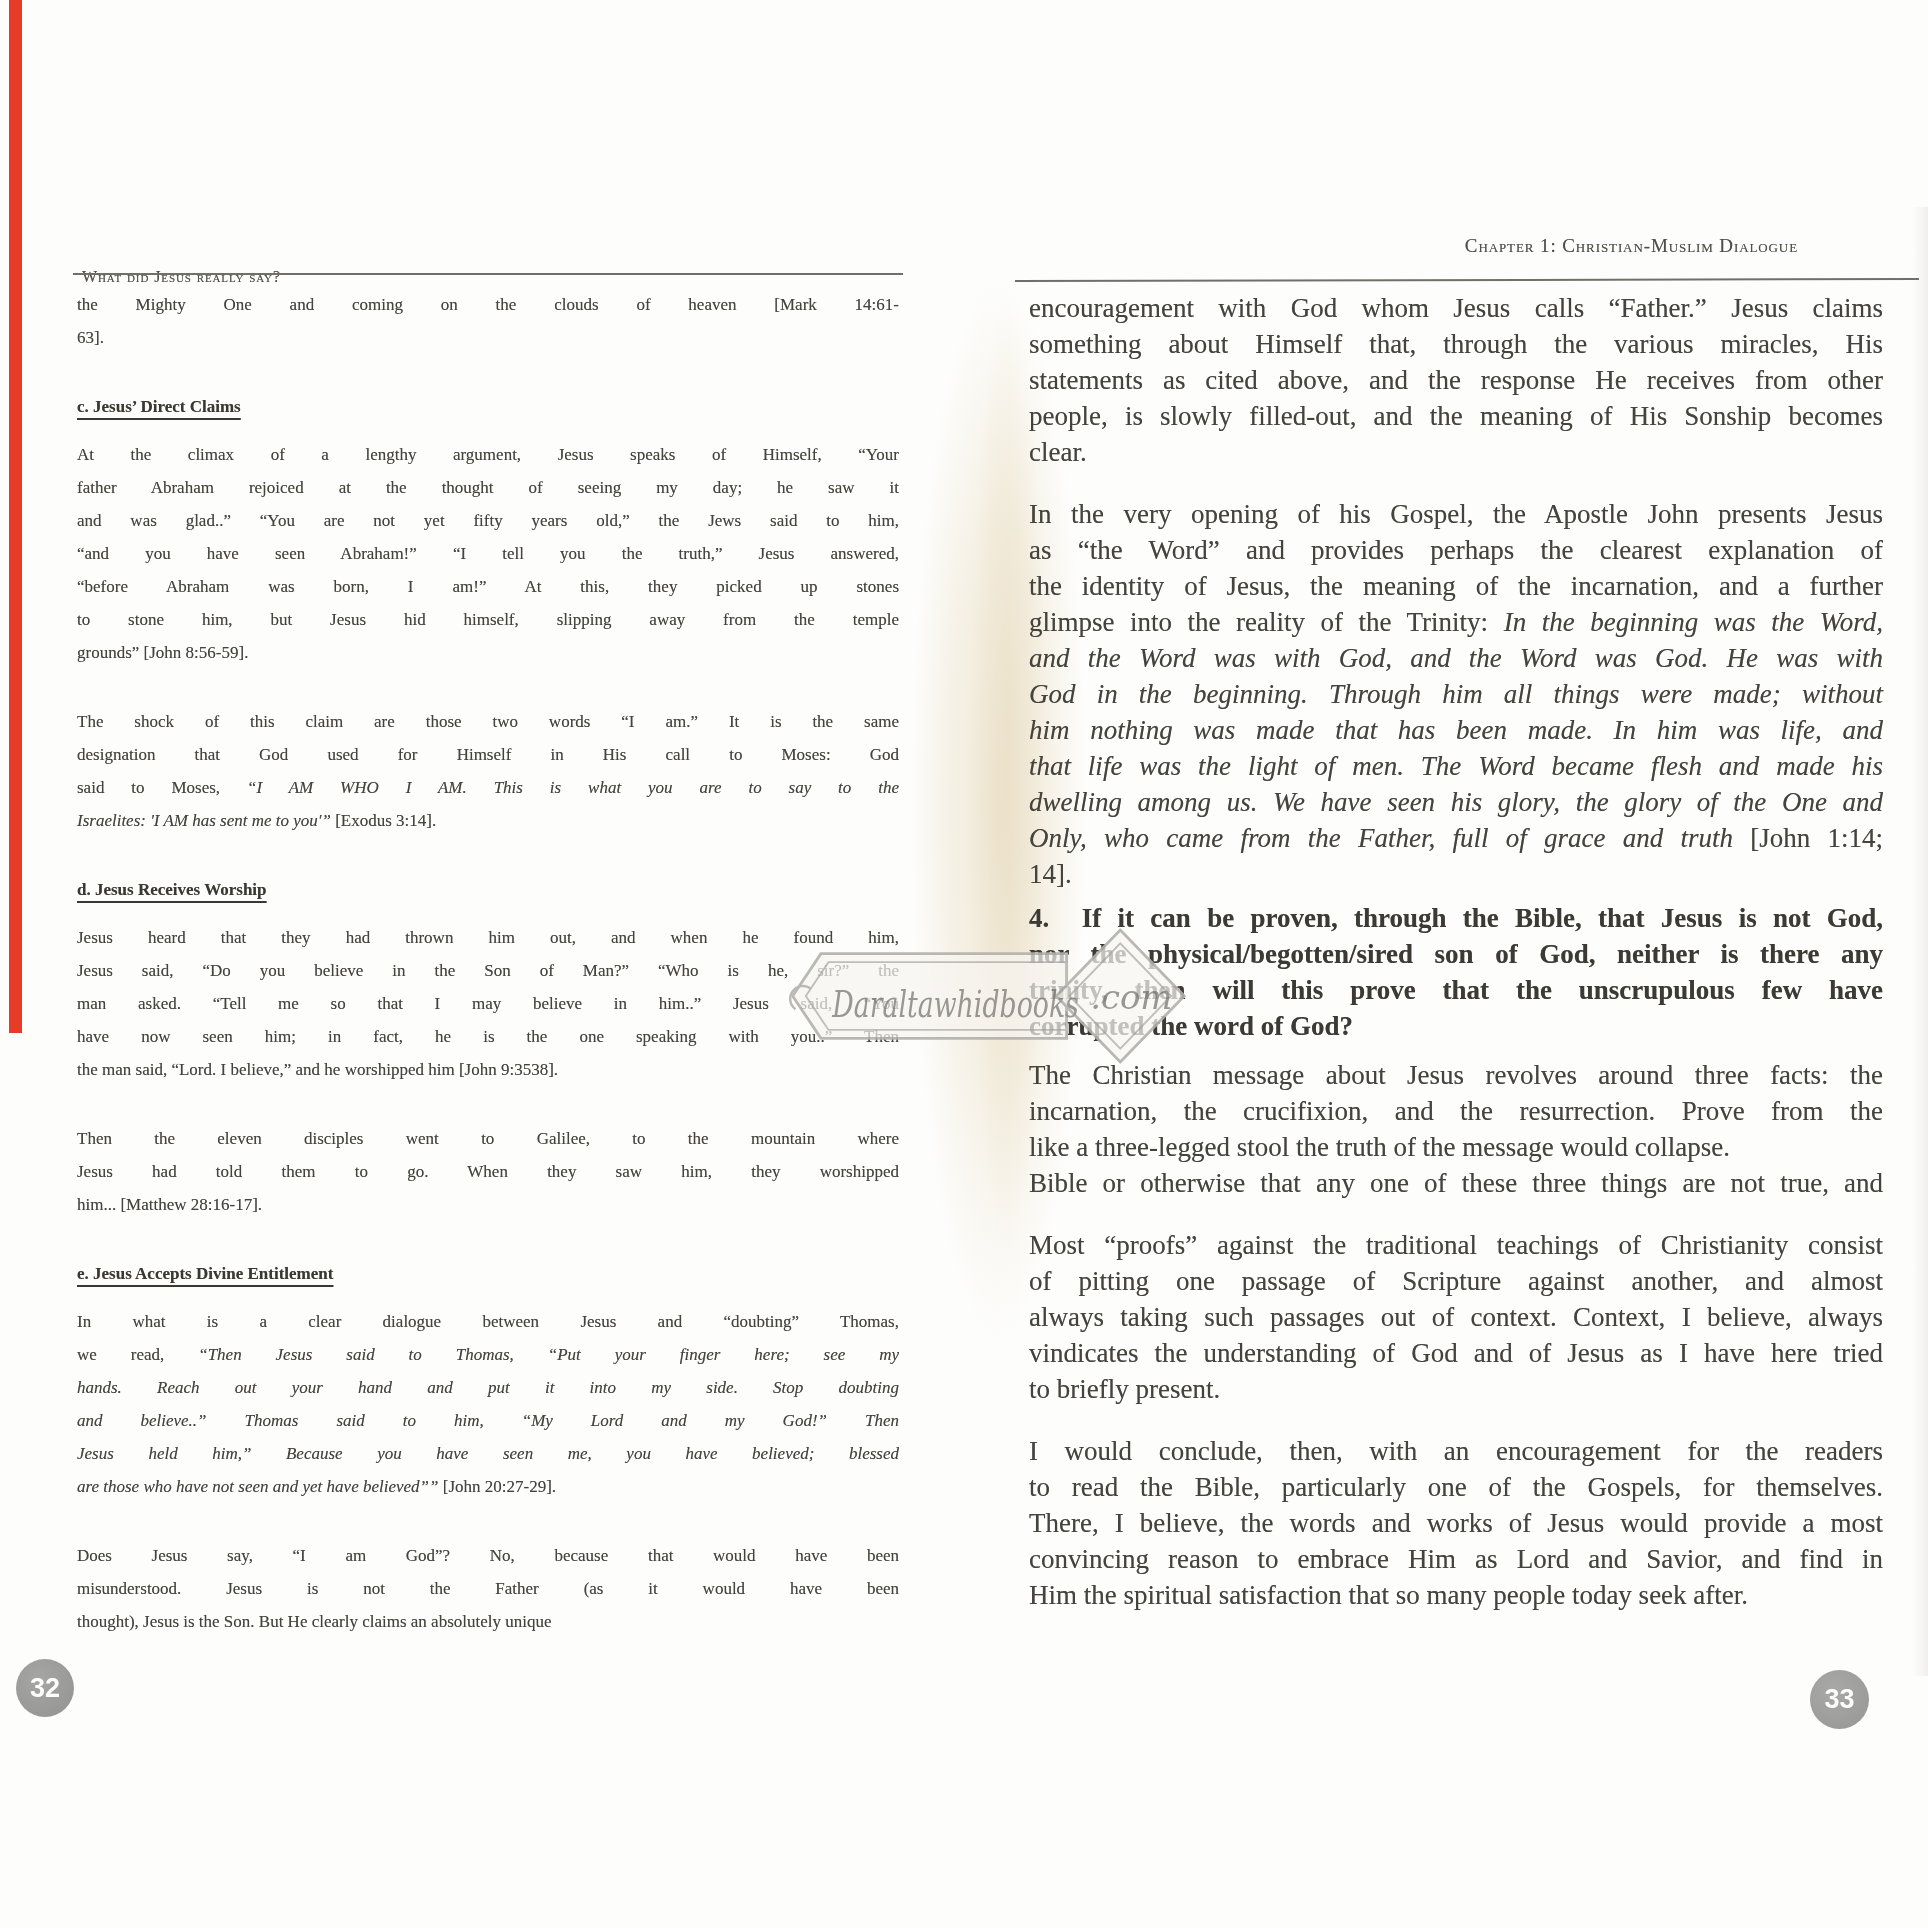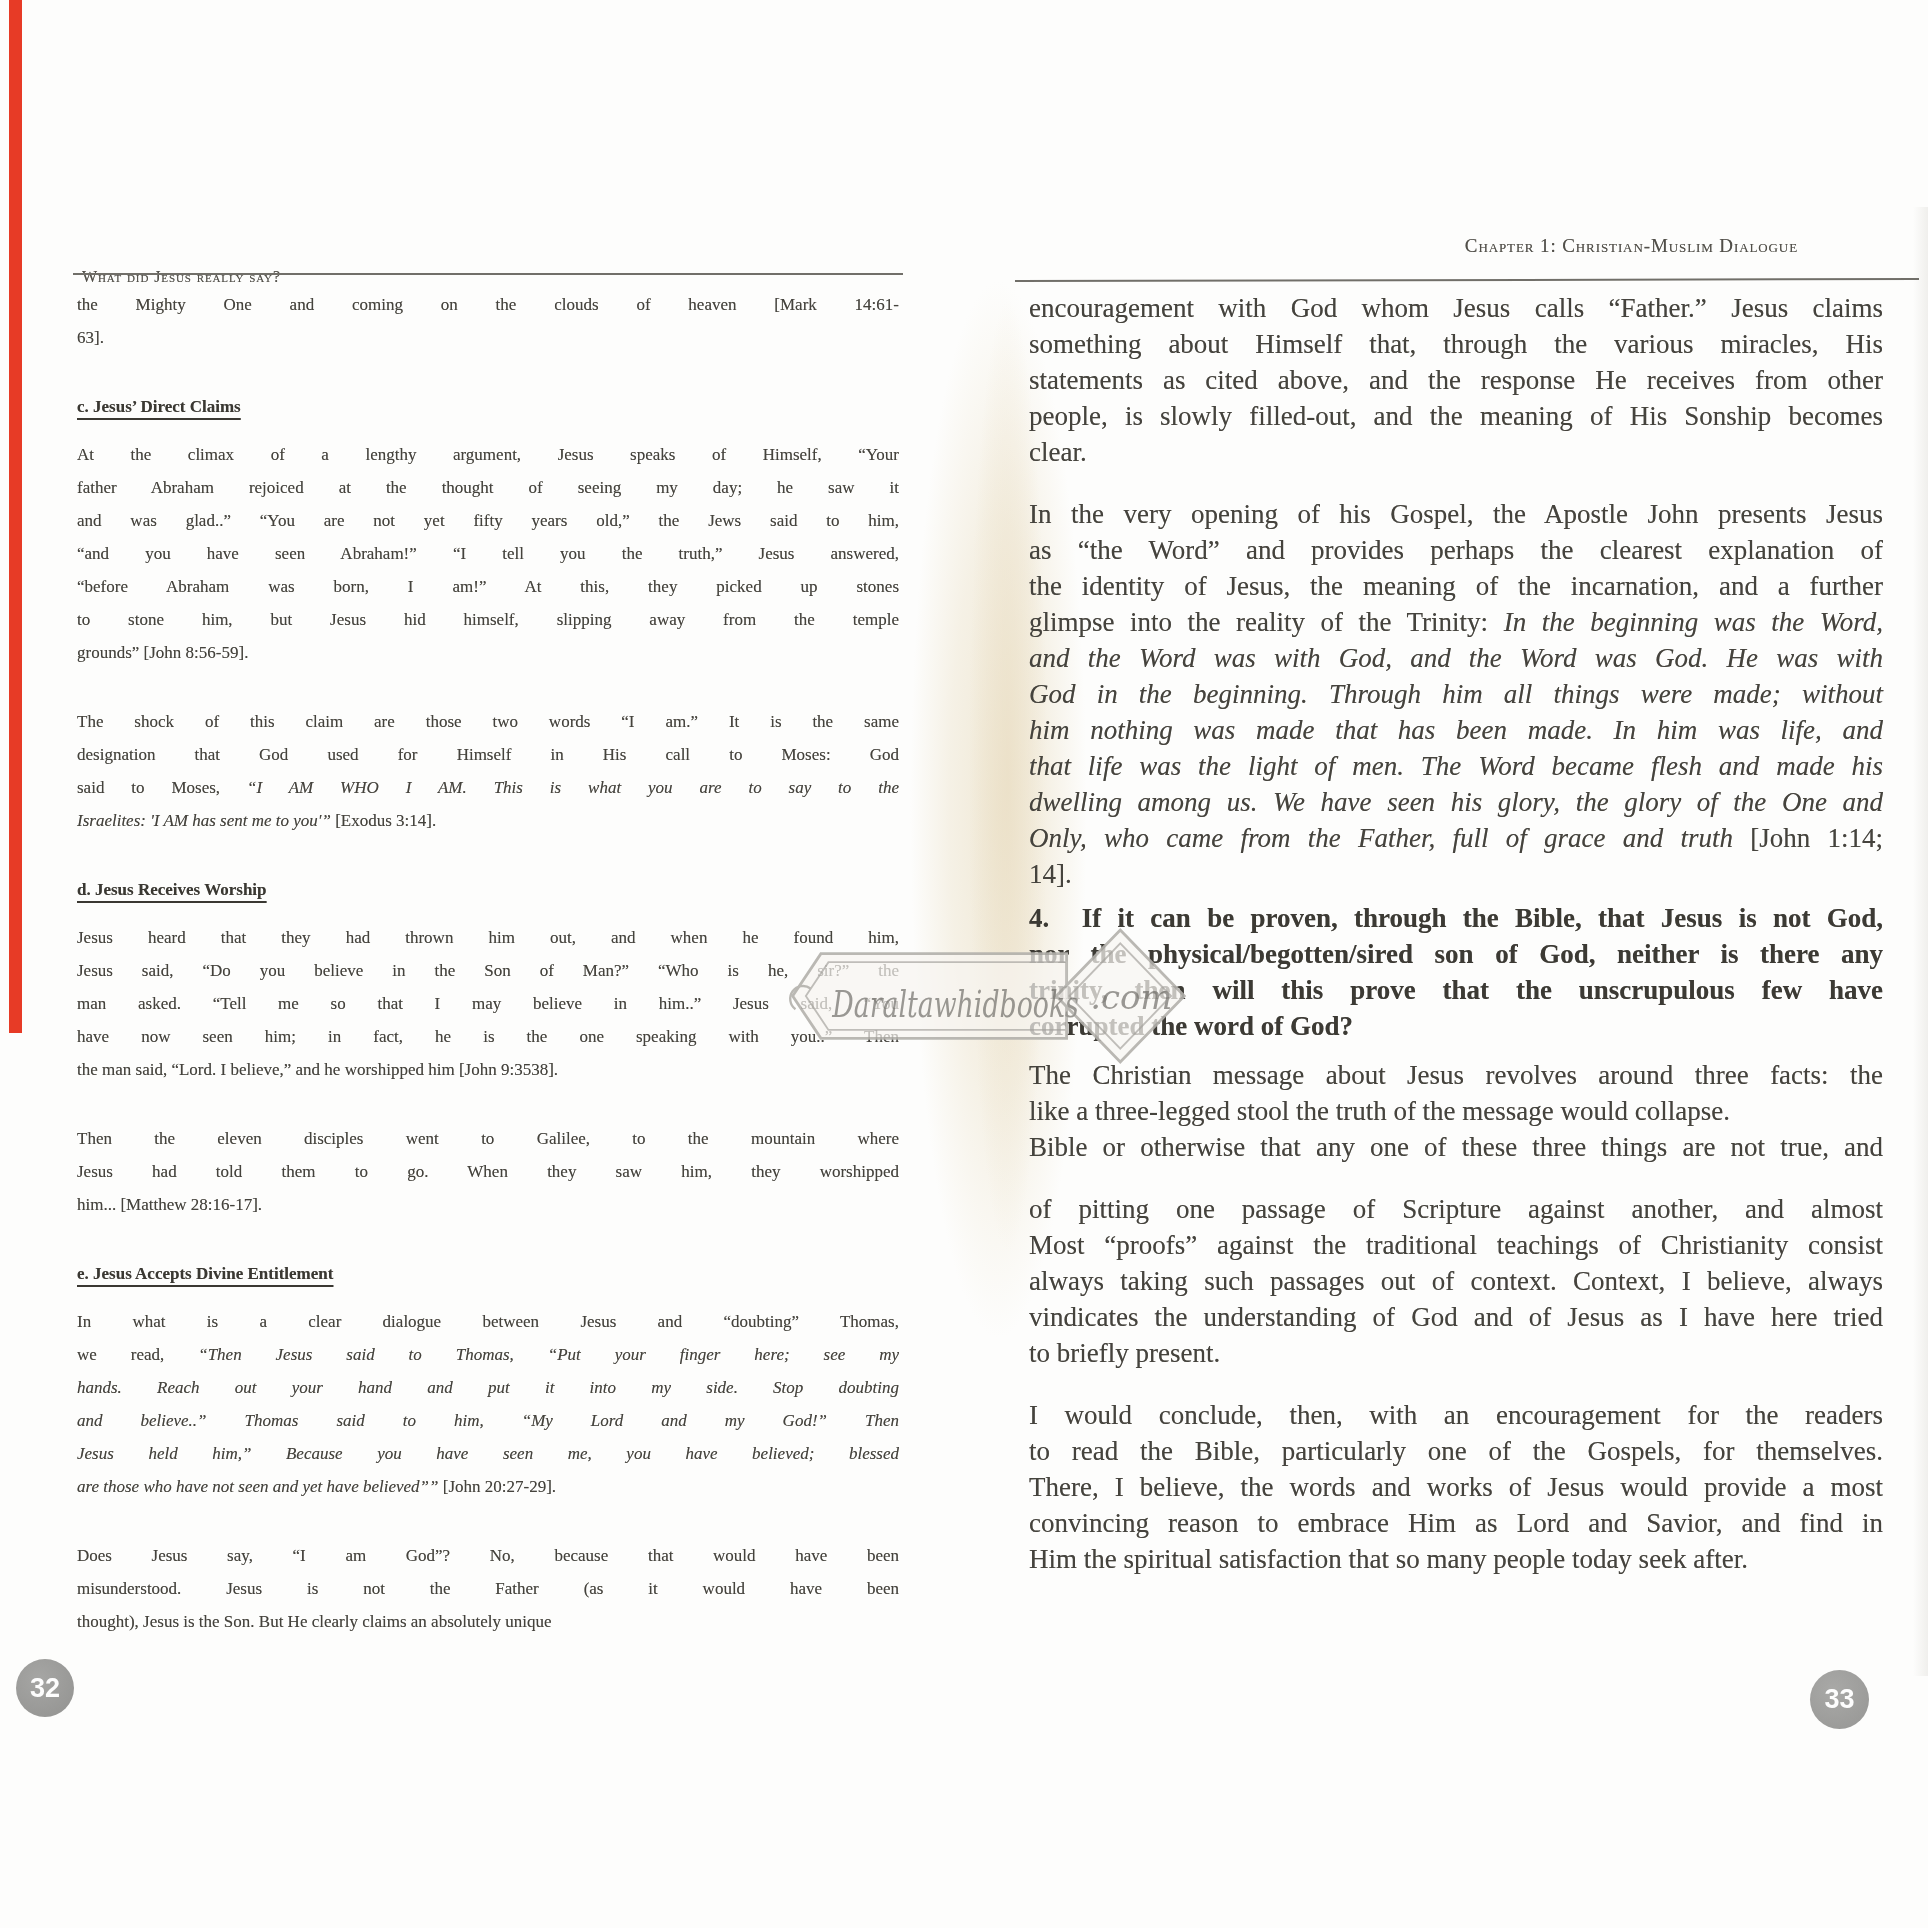--- a/index.html
+++ b/index.html
@@ -162,26 +162,27 @@
       <div class="ln ln-last">14].</div>
     </div>
     <div class="blk blk-question">
       <div class="ln">4.&nbsp; If it can be proven, through the Bible, that Jesus is not God,</div>
       <div class="ln">nor the physical/begotten/sired son of God, neither is there any</div>
       <div class="ln">trinity, then will this prove that the unscrupulous few have</div>
       <div class="ln ln-last">corrupted the word of God?</div>
     </div>
     <div class="blk blk-para-tight">
       <div class="ln">The Christian message about Jesus revolves around three facts: the</div>
+      <div class="ln">incarnation, the crucifixion, and the resurrection. Prove from the</div>
       <div class="ln ln-last">like a three-legged stool the truth of the message would collapse.</div>
       <div class="ln">Bible or otherwise that any one of these three things are not true, and</div>
     </div>
     <div class="blk blk-para">
+      <div class="ln">Most “proofs” against the traditional teachings of Christianity consist</div>
       <div class="ln">of pitting one passage of Scripture against another, and almost</div>
-      <div class="ln">Most “proofs” against the traditional teachings of Christianity consist</div>
       <div class="ln">always taking such passages out of context. Context, I believe, always</div>
       <div class="ln">vindicates the understanding of God and of Jesus as I have here tried</div>
       <div class="ln ln-last">to briefly present.</div>
     </div>
     <div class="blk blk-para">
       <div class="ln">I would conclude, then, with an encouragement for the readers</div>
       <div class="ln">to read the Bible, particularly one of the Gospels, for themselves.</div>
       <div class="ln">There, I believe, the words and works of Jesus would provide a most</div>
       <div class="ln">convincing reason to embrace Him as Lord and Savior, and find in</div>
       <div class="ln ln-last">Him the spiritual satisfaction that so many people today seek after.</div>

